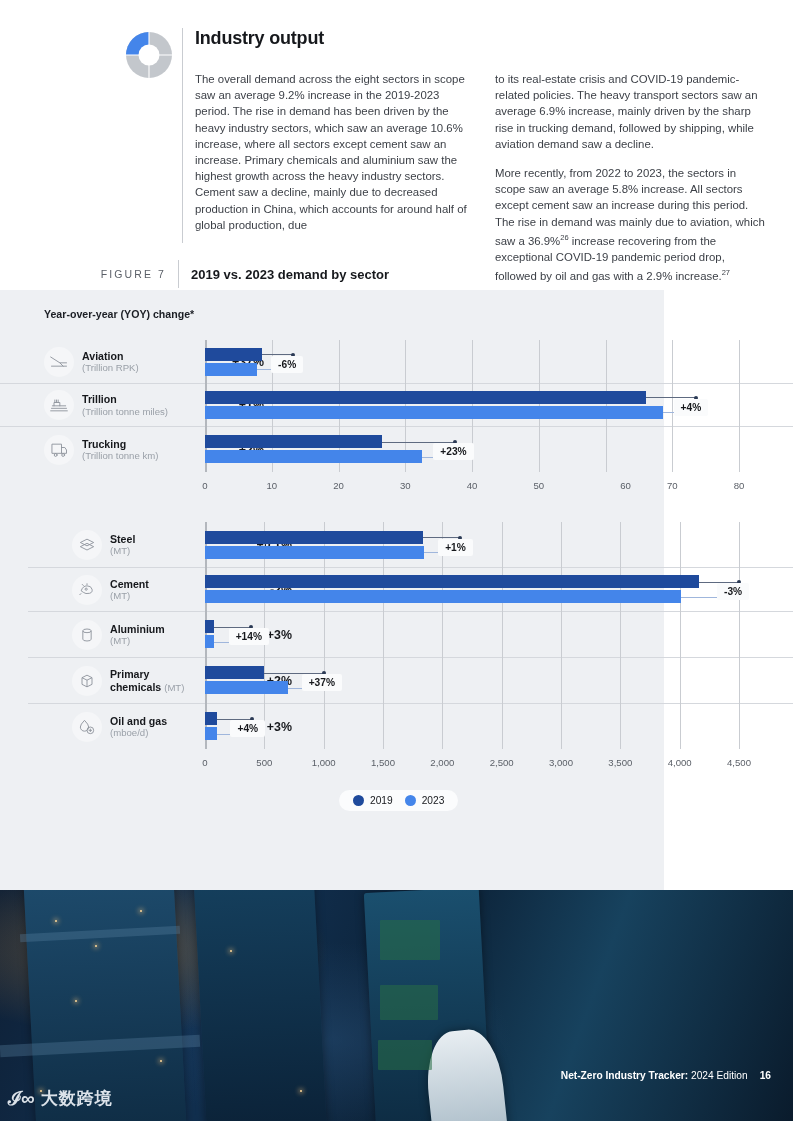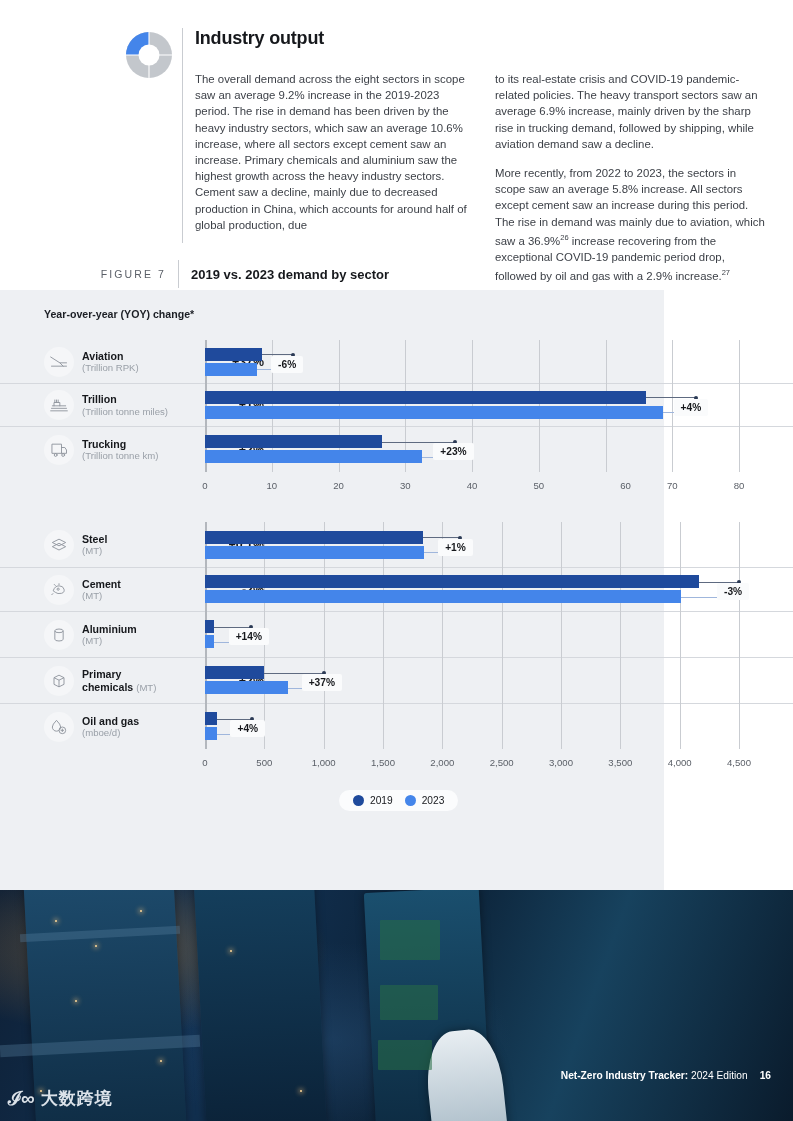--- a/index.html
+++ b/index.html
@@ -321,21 +321,21 @@
         <div class="tick" style="left: 133.5px;">20</div>
         <div class="tick" style="left: 200.25px;">30</div>
         <div class="tick" style="left: 267px;">40</div>
         <div class="tick" style="left: 333.75px;">50</div>
         <div class="tick" style="left: 400.5px; margin-left: 20px;">60</div>
         <div class="tick" style="left: 467.25px;">70</div>
         <div class="tick" style="left: 534px;">80</div>
       </div>
     </div>
   <div class="chart c2" id="chart2" style="width: 793px; height: 257px;">
-      <div class="rows" style="height: 227px;">
+      <div class="rows" style="height: 227px; margin-left: 28px;">
         <div class="row" style="height: 45px;">
           <div class="rowlabel">
             <div class="sicon">
               <svg width="20" height="20" viewBox="0 0 24 24" fill="none" stroke="#8e949c" stroke-width="1.1" stroke-linejoin="round">
                 <path d="M4 9 l8-4 8 4 -8 4 Z"></path>
                 <path d="M4 14 l8-4 8 4 -8 4 Z"></path>
               </svg>
             </div>
             <div class="stext">
               <div class="sname">Steel</div>

